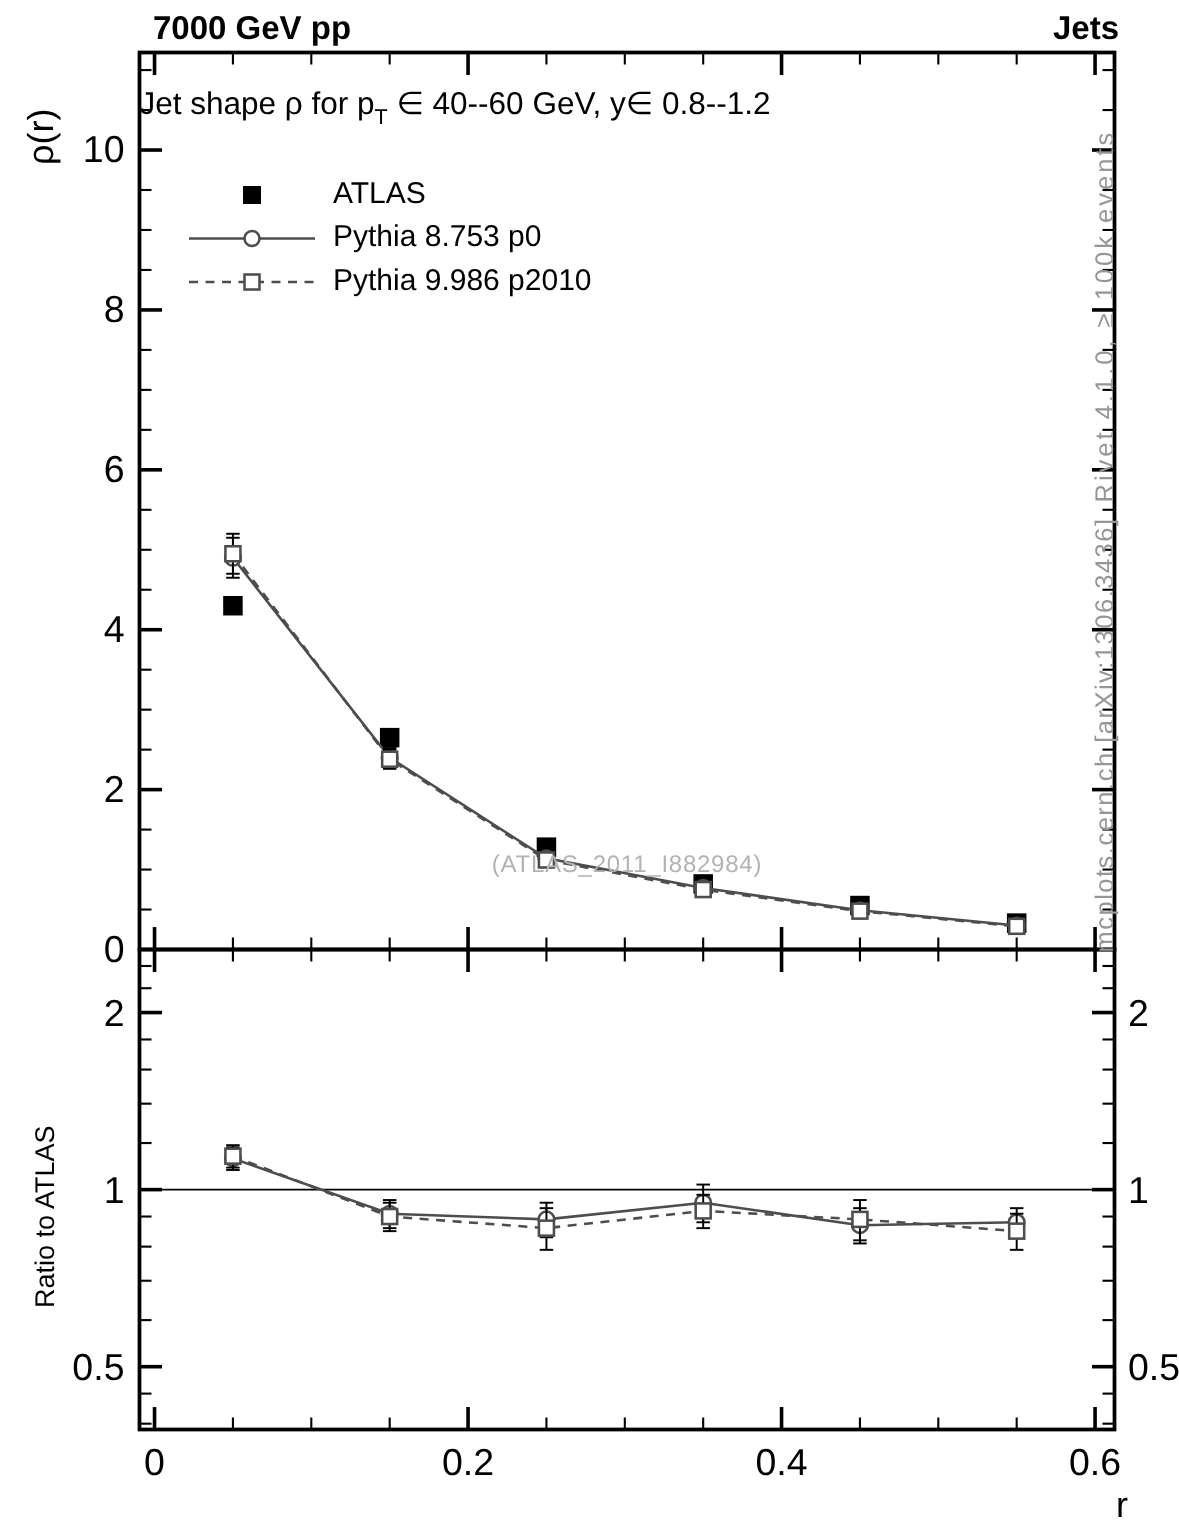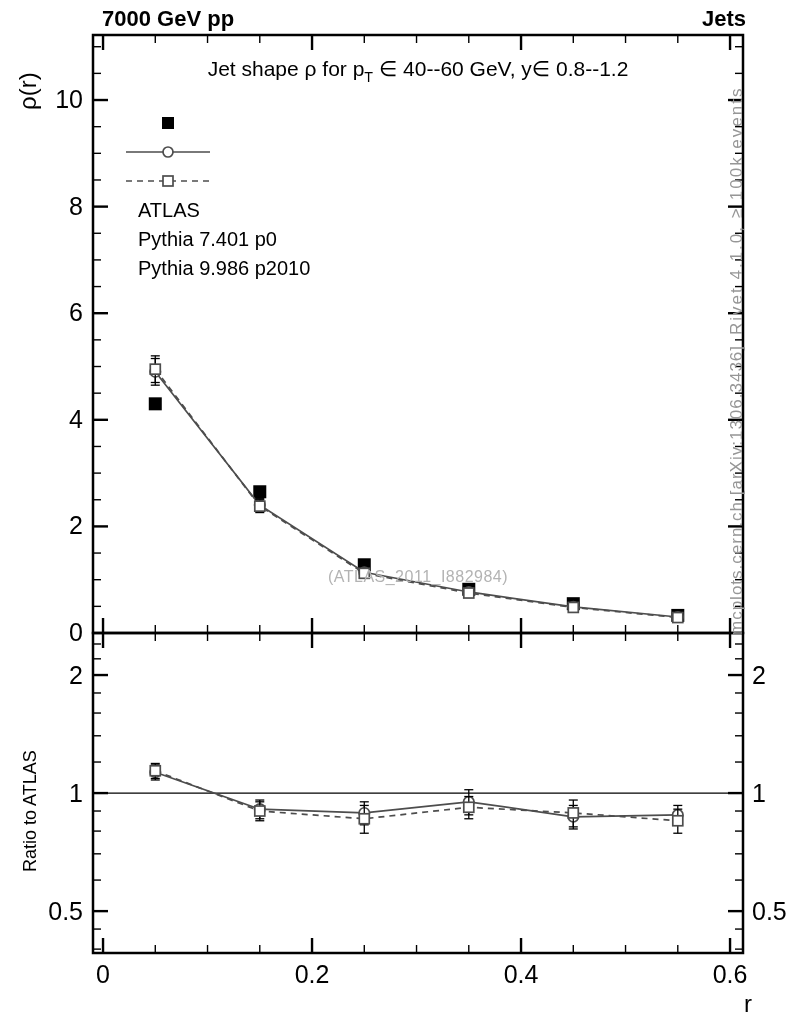--- a/index.html
+++ b/index.html
@@ -4,24 +4,24 @@
 <style>
   html,body{margin:0;padding:0;background:#fff;}
   #figure{
     position:relative;width:786px;height:1024px;background:#ffffff;
     font-family:"Liberation Sans",sans-serif;color:#000;overflow:hidden;
   }
   .abs{position:absolute;}
   .hdr{font-size:22px;color:#000;white-space:nowrap;font-weight:bold;}
   #header-left{left:102px;top:6px;}
   #header-right{right:40px;top:6px;}
-  #plot-title{left:93px;top:57px;width:650px;text-align:center;font-size:21px;white-space:nowrap;}
+  #plot-title{left:93px;top:57px;width:650px;font-size:21px;white-space:nowrap;}
   #plot-title .sub{font-size:0.68em;vertical-align:-0.45em;}
   #legend{left:126px;top:115px;}
-  .legend-row{display:flex;height:29px;flex-direction:column;}
+  .legend-row{display:flex;align-items:center;height:29px;}
   .legend-sample{width:84px;height:16px;flex:0 0 84px;}
   .legend-label{margin-left:12px;font-size:20px;white-space:nowrap;}
   #ylabel-main{left:14px;top:110px;transform:rotate(-90deg);transform-origin:0 0;font-size:24px;white-space:nowrap;}
   #ylabel-ratio{left:20px;top:872px;transform:rotate(-90deg);transform-origin:0 0;font-size:18px;white-space:nowrap;}
   #xlabel{right:34px;top:990px;font-size:24px;}
   #watermark{left:93px;top:568px;width:650px;text-align:center;font-size:16px;color:#b3b3b3;letter-spacing:0.5px;white-space:nowrap;}
   .side-note{transform:rotate(-90deg);transform-origin:0 100%;font-size:17px;color:#969696;white-space:nowrap;}
   #note-rivet{left:747px;top:315px;letter-spacing:2px;}
   #note-mcplots{left:747px;top:615px;letter-spacing:1px;}
   #plot-svg{position:absolute;left:0;top:0;}
@@ -294,21 +294,21 @@
         <svg class="legend-sample" width="84" height="16">
           <rect x="36" y="2" width="12" height="12" fill="#000000"></rect>
         </svg>
         <span class="legend-label">ATLAS</span>
       </div>
       <div class="legend-row">
         <svg class="legend-sample" width="84" height="16">
           <line x1="0" y1="8" x2="84" y2="8" stroke="#4d4d4d" stroke-width="1.7"></line>
           <circle cx="42" cy="8" r="5" fill="#ffffff" stroke="#4d4d4d" stroke-width="1.7"></circle>
         </svg>
-        <span class="legend-label">Pythia 7.401 p0</span>
+        <span class="legend-label">Pythia 8.753 p0</span>
       </div>
       <div class="legend-row">
         <svg class="legend-sample" width="84" height="16">
           <line x1="0" y1="8" x2="84" y2="8" stroke="#4d4d4d" stroke-width="1.7" stroke-dasharray="6 5"></line>
           <rect x="37" y="3" width="10" height="10" fill="#ffffff" stroke="#4d4d4d" stroke-width="1.7"></rect>
         </svg>
         <span class="legend-label">Pythia 9.986 p2010</span>
       </div>
     </div>
 

